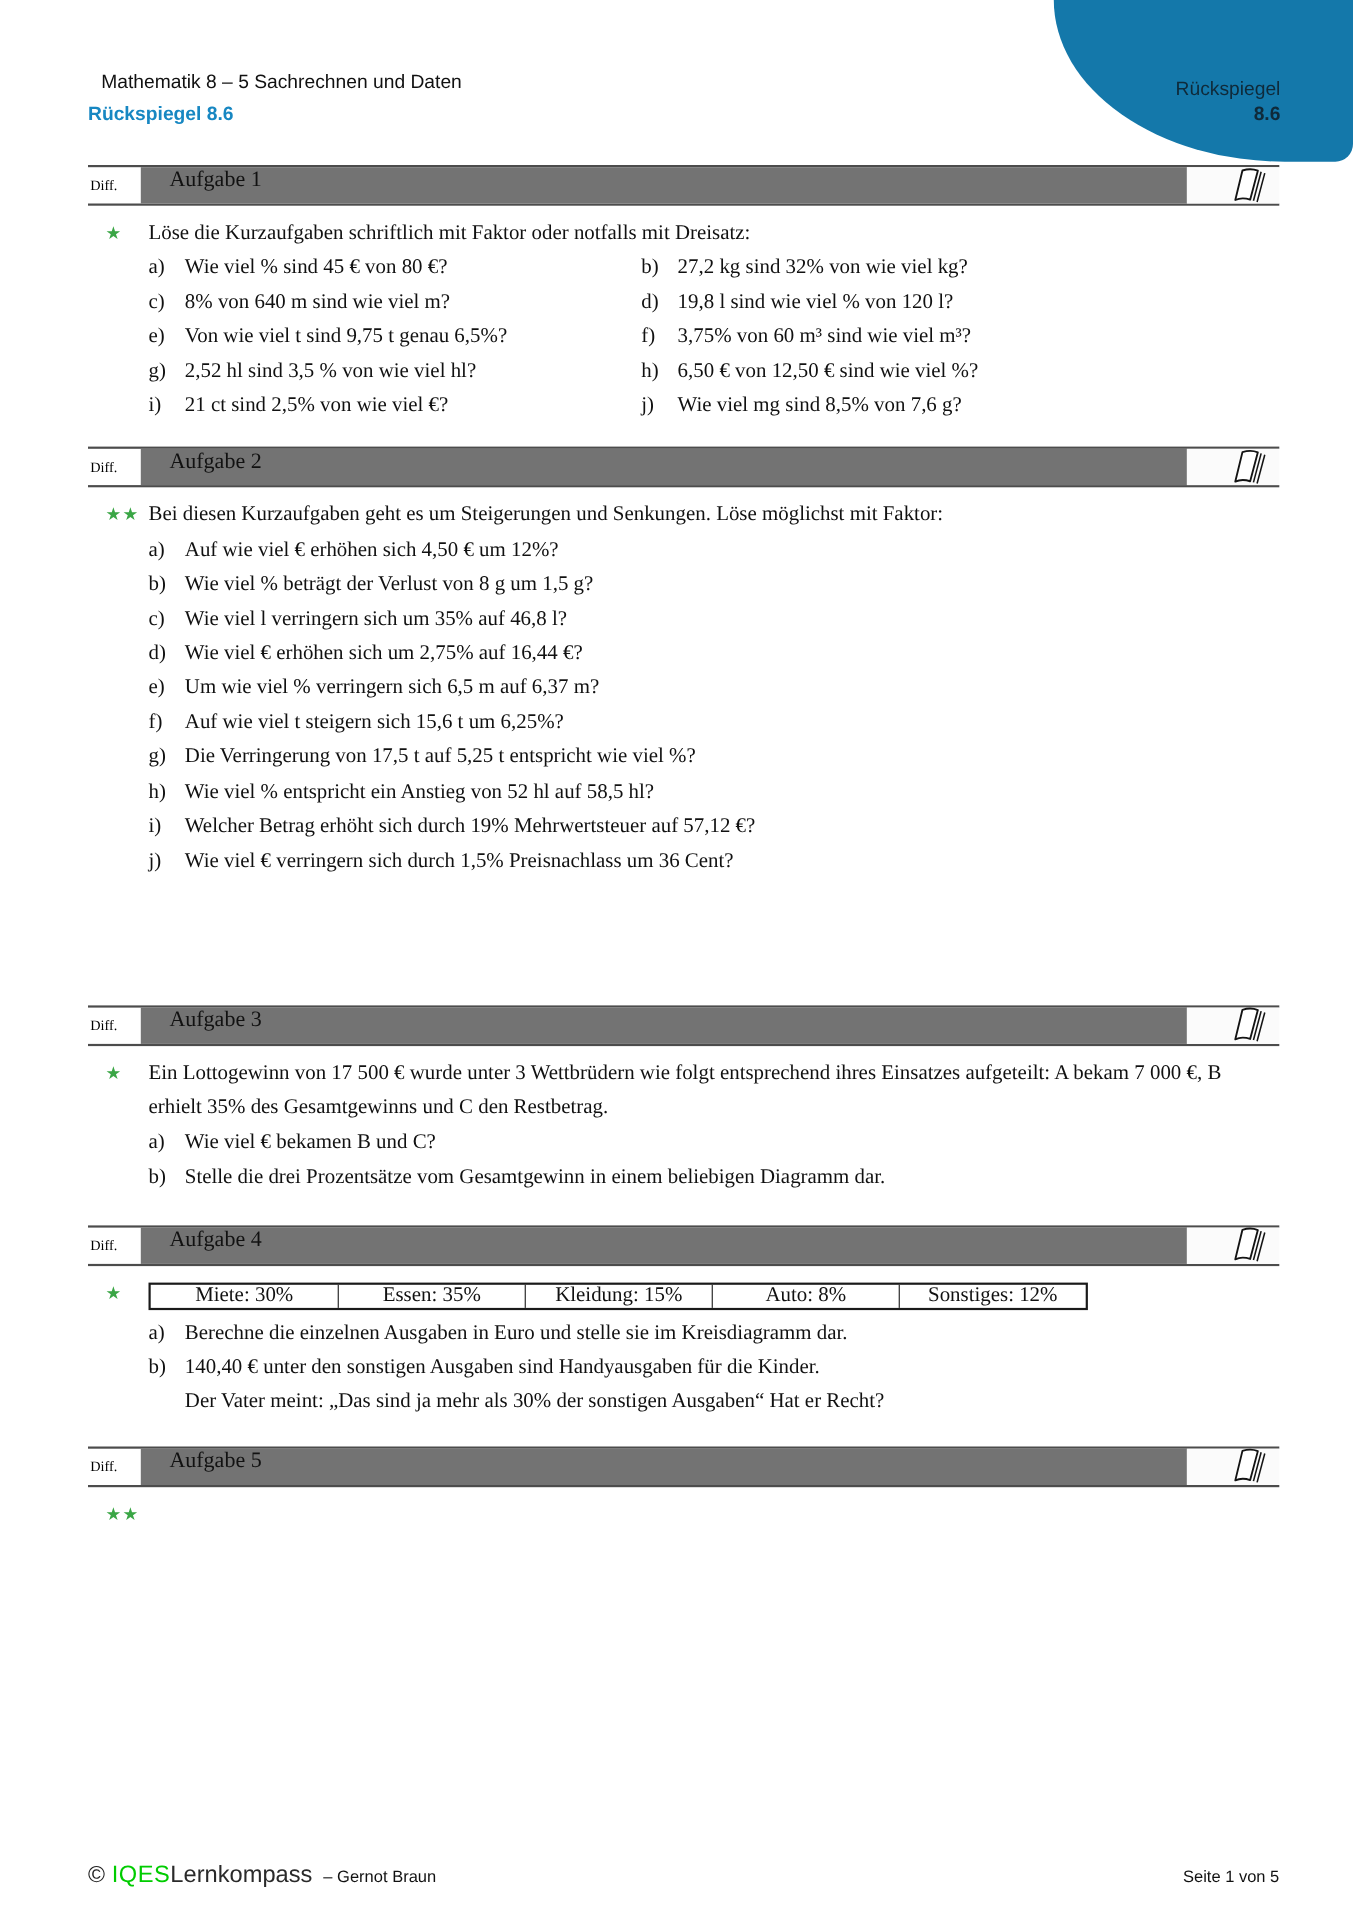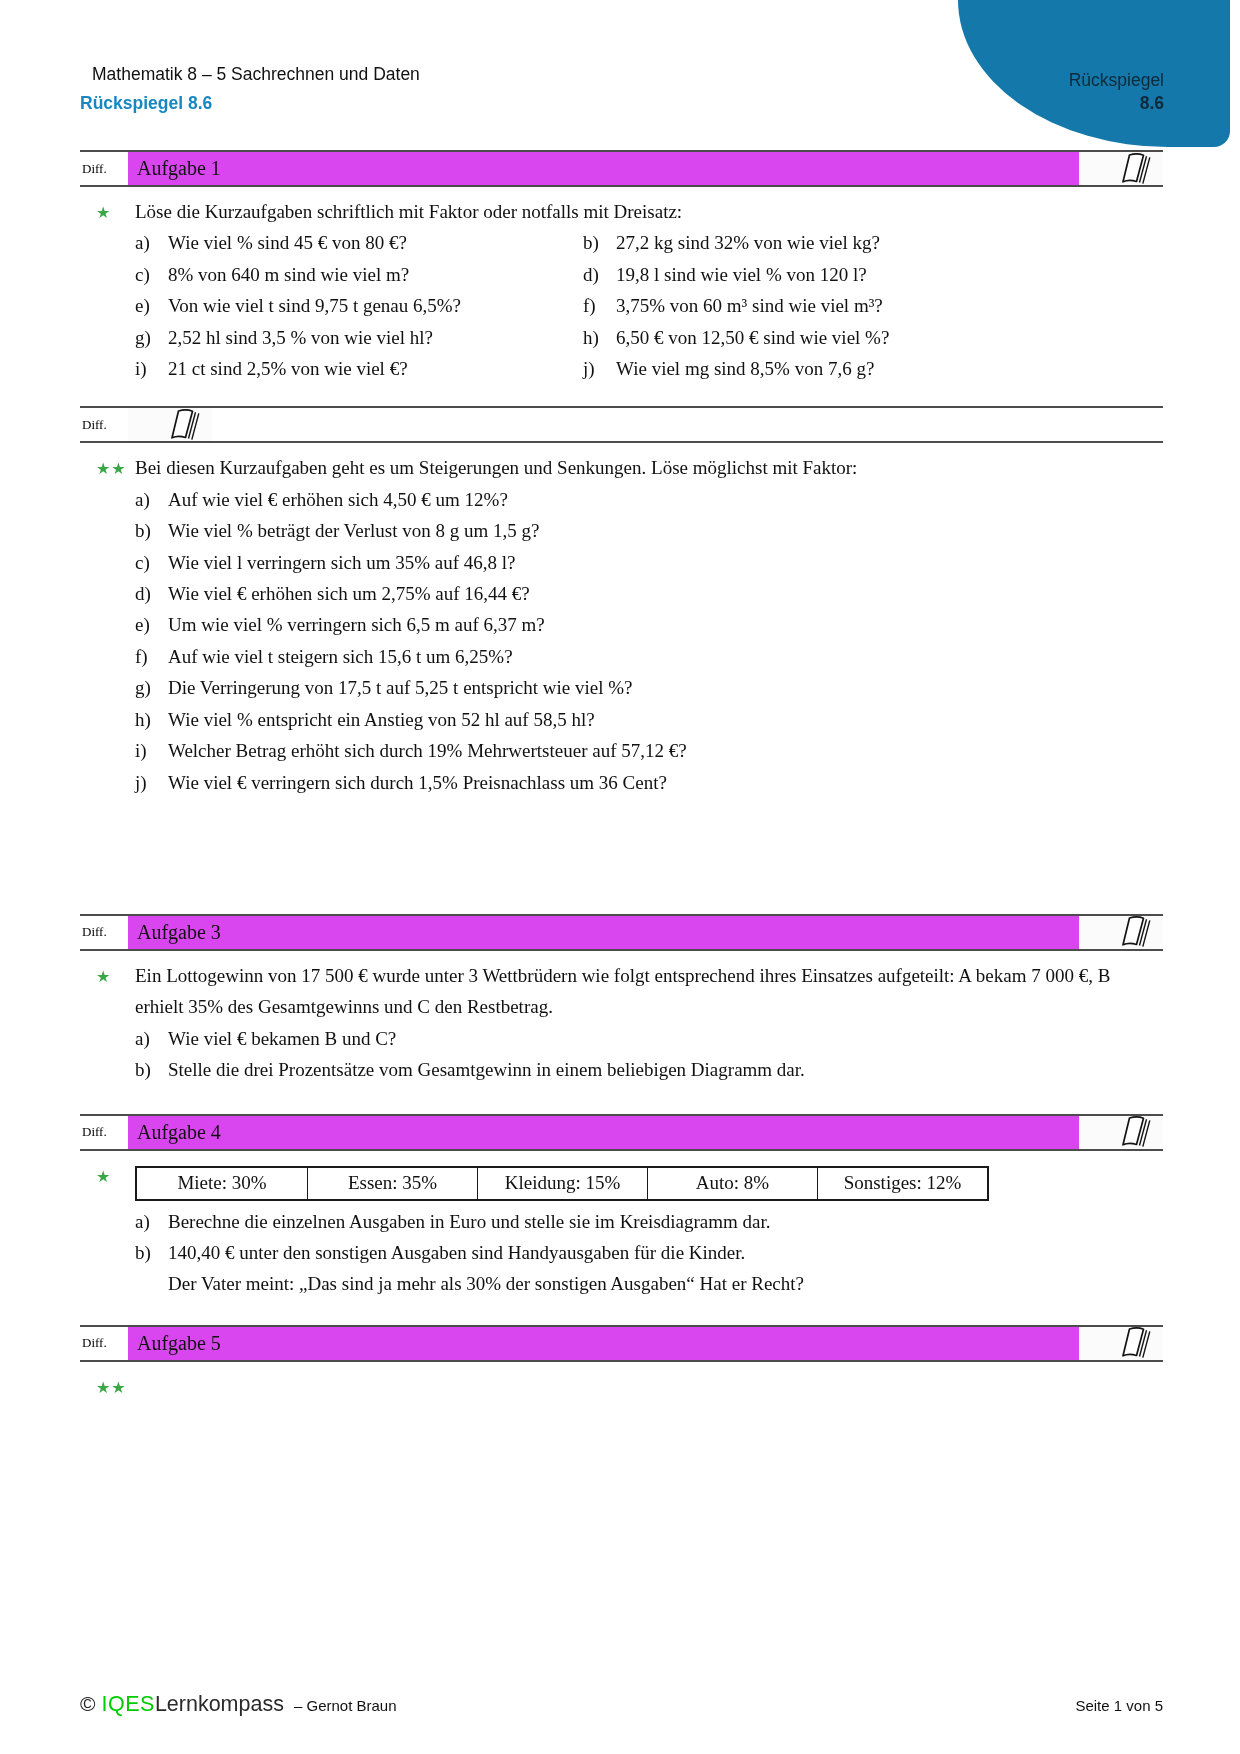--- a/index.html
+++ b/index.html
@@ -30,22 +30,22 @@
   .section { margin:0; }
   .sec-header {
     display:flex; align-items:stretch; height:33px;
     border-top:2.5px solid #4c4c4c; border-bottom:2.5px solid #4c4c4c;
   }
   .diff {
     width:48px; box-sizing:border-box; padding-left:2px;
     display:flex; align-items:center; font-size:13px; color:#000;
   }
   .bar {
-    flex:1; background:#d946ef; display:flex; align-items:center;
-    padding-left:9px; font-size:20px; color:#111;
+    flex:1; background:#737373; display:flex; align-items:flex-start;
+    padding-left:26px; font-size:20px; color:#111;
   }
   .icon-zone {
     width:84px; background:#fbfbfb; box-sizing:border-box;
     display:flex; align-items:center; justify-content:flex-end; padding-right:8px;
   }
 
   .sec-body { display:grid; grid-template-columns:55px 1fr; padding-top:9px; }
   .stars {
     padding-left:16px; padding-top:2px; color:#3aa645;
     font-size:16px; letter-spacing:1px; line-height:30px; white-space:nowrap;
@@ -62,21 +62,21 @@
   .m-after-s2 { margin-bottom:116px; }
   .m-after-s3 { margin-bottom:28px; }
   .m-after-s4 { margin-bottom:25px; }
 
   
   .table4 {
     display:grid; grid-template-columns:repeat(5,170px);
     border:2px solid #1a1a1a; width:850px; margin:6px 0 5px 0;
   }
   .table4 .cell {
-    height:31px; display:flex; align-items:center; justify-content:center;
+    height:21px; display:flex; align-items:center; justify-content:center;
     font-size:19px;
   }
   .table4 .cell + .cell { border-left:1.5px solid #1a1a1a; }
 
   
   .footer {
     position:absolute; left:80px; right:77px; top:1692px;
     display:flex; justify-content:space-between; align-items:baseline;
   }
   .brand { display:flex; align-items:baseline; }
@@ -173,20 +173,23 @@
               <span class="txt">Wie viel mg sind 8,5% von 7,6 g?</span>
             </div>
         </div>
       </div>
     </div>
   </div>
 
   <div class="section m-after-s2">
     <div class="sec-header">
       <span class="diff">Diff.</span>
+      <div class="bar">
+        <span>Aufgabe 2</span>
+      </div>
       <div class="icon-zone">
         <svg width="40" height="34" viewBox="0 0 40 34">
           <g fill="none" stroke="#141414" stroke-width="1.7" stroke-linejoin="round">
             <path d="M14.5 3 C 19 1.6, 25 1.8, 28.5 3.2 L 21.5 29.5 C 17 28, 11.5 28.2, 8 29.8 Z" fill="#ffffff"></path>
             <path d="M31.5 4.2 L 24.5 30.5" stroke-width="1.4"></path>
             <path d="M34.8 5.4 L 27.8 31.6" stroke-width="1.4"></path>
           </g>
         </svg>
       </div>
     </div>

